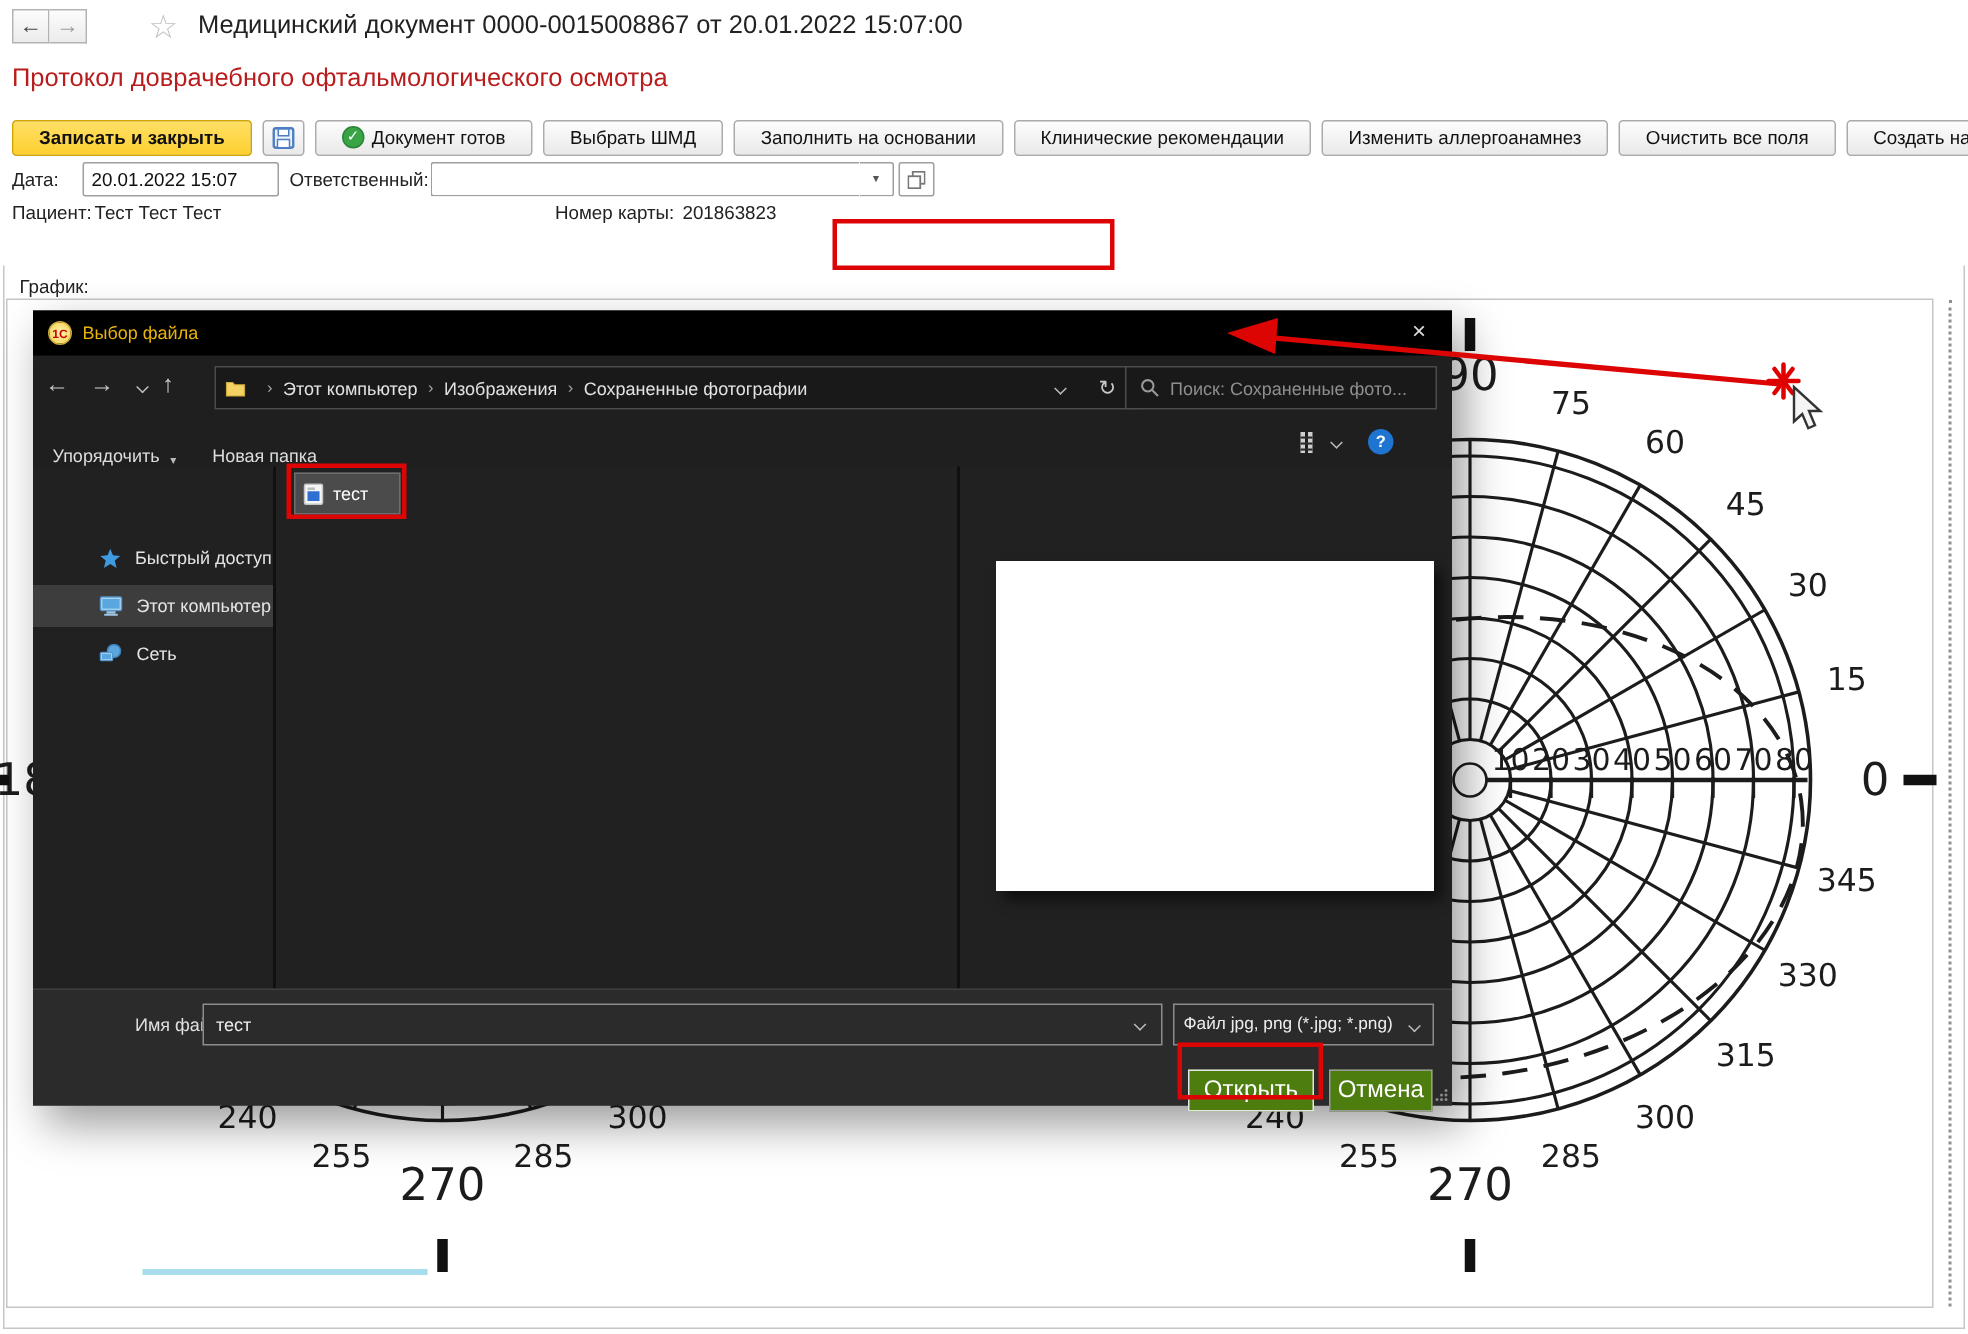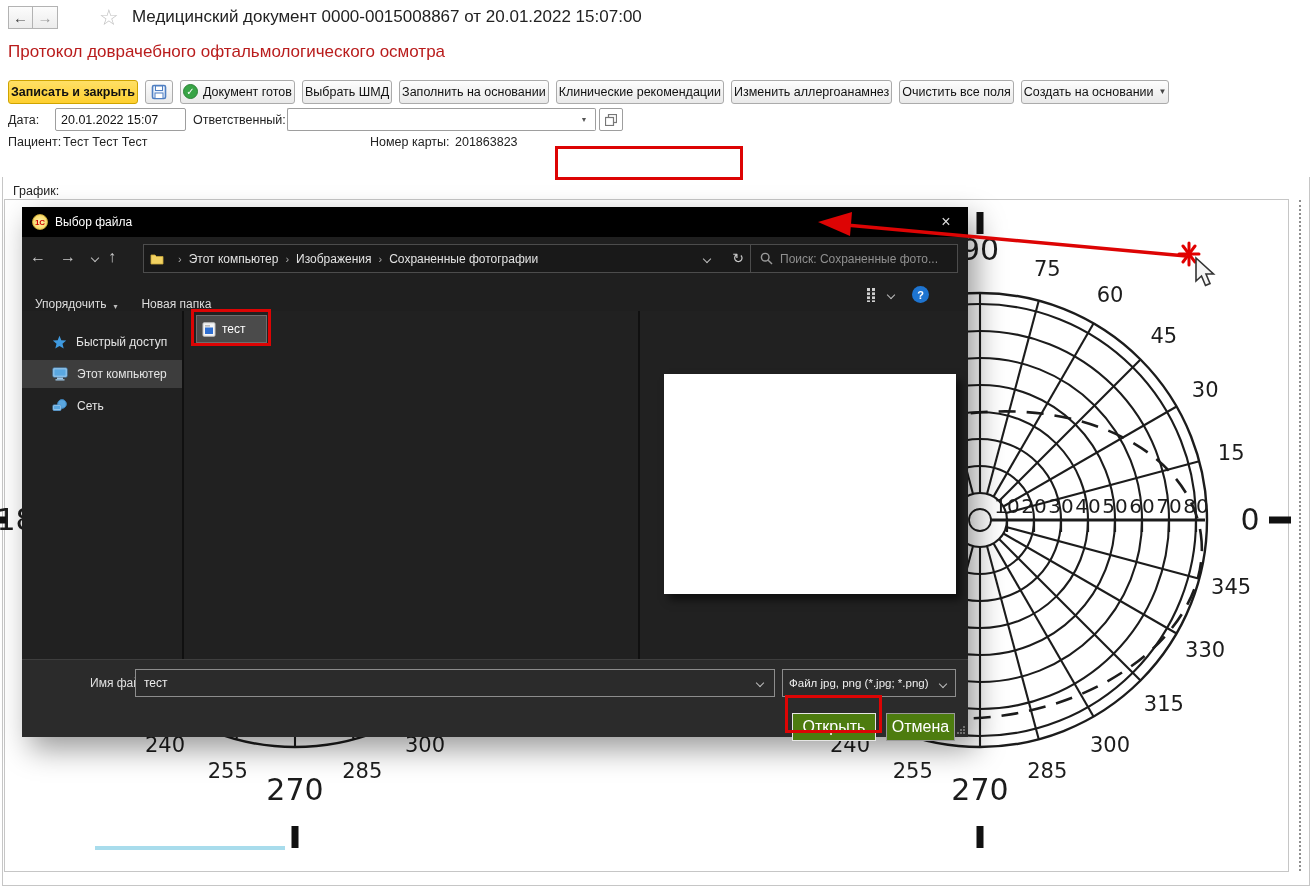--- a/index.html
+++ b/index.html
@@ -12,21 +12,21 @@
   .navbtns { left:8px; top:6px; display:flex; }
   .navbtn { width:25px; height:23px; border:1px solid #b3b3b3; background:linear-gradient(#fcfcfc,#ececec);
             display:flex; align-items:center; justify-content:center; font-size:15px; color:#444; }
   .navbtn.fwd { color:#9a9a9a; border-left:none; }
   .star { left:99px; top:5px; font-size:22px; color:#c0c0c0; }
   .doc-title { left:132px; top:7px; font-size:17px; color:#222; }
   .doc-subtitle { left:8px; top:42px; font-size:17px; color:#b91c1c; }
 
   
   .toolbar { left:8px; top:79px; width:1304px; height:25px; display:flex; gap:7px; align-items:center; }
-  .tbtn { height:24px; padding:0 2px; border:1px solid #ababab; border-radius:3px; white-space:nowrap;
+  .tbtn { height:24px; padding:0 17px; border:1px solid #ababab; border-radius:3px; white-space:nowrap;
           background:linear-gradient(#fdfdfd,#e9e9e9); font-size:12.5px; color:#111;
           display:flex; align-items:center; gap:5px; }
   .tbtn.primary { background:linear-gradient(#ffe066,#fecf2f); border-color:#cfa400; font-weight:bold; }
   .tbtn.iconbtn { padding:0 5px; }
   .tbtn .carr { font-size:8px; color:#444; }
   .greenchk { width:15px; height:15px; border-radius:50%; background:#38a446; color:#fff; font-size:10px;
               display:flex; align-items:center; justify-content:center; border:1px solid #2c8437;}
 
   
   .lbl { font-size:12.5px; color:#222; }
@@ -54,41 +54,41 @@
   #chartsvg { left:0; top:0; z-index:1; pointer-events:none; }
 
   
   .dlg { left:22px; top:207px; width:946px; height:530px; background:#1f1f1f; z-index:5;
          box-shadow:8px 12px 28px rgba(0,0,0,.4); color:#ddd; font-size:12px; }
   .dlg-title { position:absolute; left:0; top:0; width:100%; height:30px; background:#000;
                display:flex; align-items:center; }
   .logo1c { position:absolute; left:10px; top:7px; width:16px; height:16px; border-radius:50%;
             background:radial-gradient(#fff3b0,#f4cf4a); color:#c00; font-size:8px; font-weight:bold;
             display:flex; align-items:center; justify-content:center; border:1px solid #caa83a;}
-  .dlg-title-text { position:absolute; left:33px; top:8px; color:#ffffff; font-size:12px; }
+  .dlg-title-text { position:absolute; left:33px; top:8px; color:#eab308; font-size:12px; }
   .dlg-close { position:absolute; right:10px; top:4px; width:24px; height:22px; color:#ddd; font-size:16px;
                display:flex; align-items:center; justify-content:center; }
   .dlg-nav { position:absolute; left:0; top:30px; width:100%; height:42px; }
   .nico { position:absolute; top:11px; color:#c9c9c9; font-size:16px; }
   .addrbar { position:absolute; left:121px; top:7px; width:616px; height:29px; border:1px solid #4c4c4c;
              background:#191919; display:flex; align-items:center; }
   .crumb { color:#e2e2e2; font-size:12px; white-space:nowrap; }
   .crumb-sep { color:#aaa; margin:0 7px; font-size:11px; }
   .chv { display:inline-block; width:6px; height:6px; border-right:1.5px solid #bdbdbd; border-bottom:1.5px solid #bdbdbd;
          transform:rotate(45deg); }
   .searchbox { position:absolute; left:728px; top:7px; width:208px; height:29px; border:1px solid #4c4c4c;
                background:#191919; display:flex; align-items:center; color:#8f8f8f; }
   .dlg-cmd { position:absolute; left:0; top:72px; width:100%; height:32px; display:flex; align-items:flex-end; }
   .helpq { position:absolute; left:890px; top:7px; width:17px; height:17px; border-radius:50%;
            background:#1e74d0; color:#fff; font-size:11px; font-weight:bold;
            display:flex; align-items:center; justify-content:center; }
   .dlg-main { position:absolute; left:0; top:104px; width:100%; height:348px; background:#212121; }
   .side { position:absolute; left:0; top:0; width:160px; height:100%; background:#212121; }
   .side-item { position:absolute; left:0; width:160px; height:28px; display:flex; align-items:center;
-               padding-left:30px; gap:9px; color:#e4e4e4; font-size:12px; white-space:nowrap; }
+               padding-left:44px; gap:9px; color:#e4e4e4; font-size:12px; white-space:nowrap;margin-top:30px; }
   .side-item.sel { background:#3d3d3d; }
   .vdiv { position:absolute; top:0; width:2px; height:100%; background:#101010; }
   .fileitem { position:absolute; left:174px; top:4px; width:71px; height:28px; background:#4b4b4b;
               border:1px solid #6e6e6e; display:flex; align-items:center; gap:6px; padding-left:5px;
               color:#fff; font-size:12px; }
   .preview { position:absolute; left:642px; top:63px; width:292px; height:220px; background:#fff;
              box-shadow:5px 6px 8px rgba(0,0,0,.55); }
   .dlg-foot { position:absolute; left:0; top:452px; width:100%; height:78px; background:#2b2b2b;
               border-top:1px solid #3e3e3e; }
   .fname-inp { position:absolute; left:113px; top:9px; width:640px; height:28px; background:#2b2b2b;

